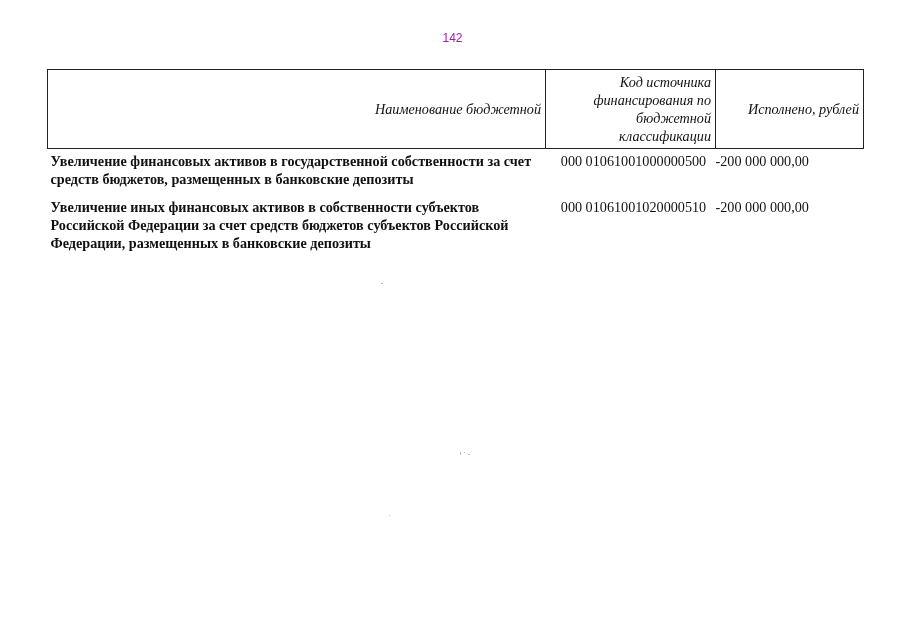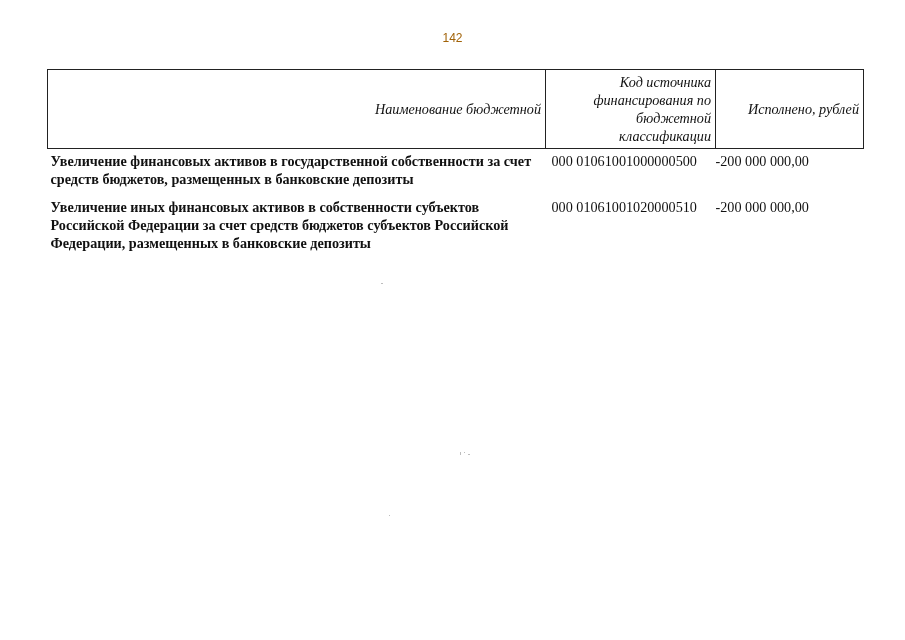--- a/index.html
+++ b/index.html
@@ -15,21 +15,21 @@
       color: #111111;
     }
     .page-number {
       position: absolute;
       top: 31px;
       left: 0;
       width: 905px;
       text-align: center;
       font-family: "Liberation Sans", sans-serif;
       font-size: 12px;
-      color: #a16207;
+      color: #a21caf;
     }
     .report-table {
       position: absolute;
       top: 69px;
       left: 47px;
       width: 816px;
       border-collapse: collapse;
       font-family: "Liberation Serif", serif;
       font-size: 14.2px;
       line-height: 18px;
@@ -53,21 +53,21 @@
       padding: 0;
     }
     .report-table td.name {
       padding-left: 3px;
       padding-right: 4px;
       text-align: left;
       font-weight: bold;
     }
     .report-table td.code {
       padding-left: 6px;
-      text-align: left;
+      text-align: center;
       white-space: nowrap;
     }
     .report-table td.sum {
       text-align: left;
       padding-right: 0px;
       white-space: nowrap;
     }
     .report-table tr.row-1 td { padding-top: 3px; padding-bottom: 8px; }
     .report-table tr.row-2 td { padding-top: 2px; margin-top: 8px; }
     .artifact {

